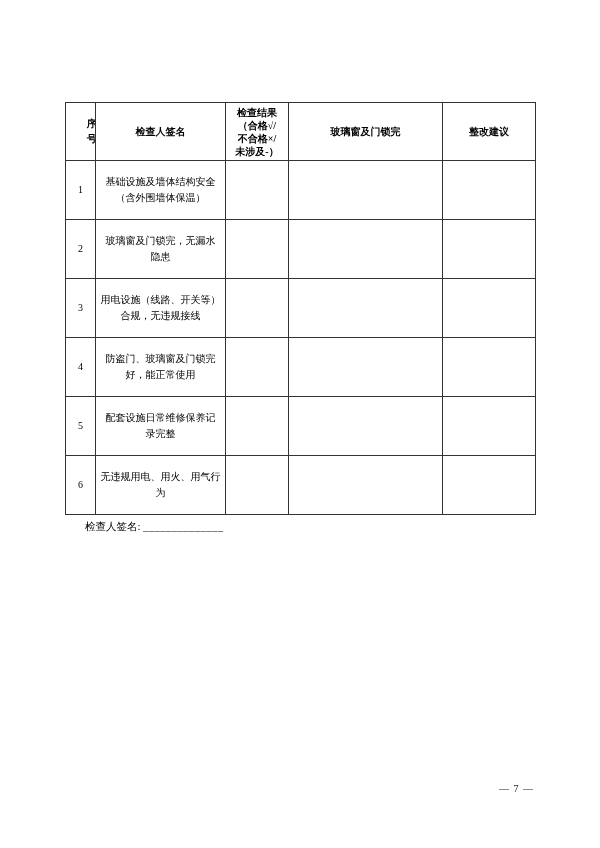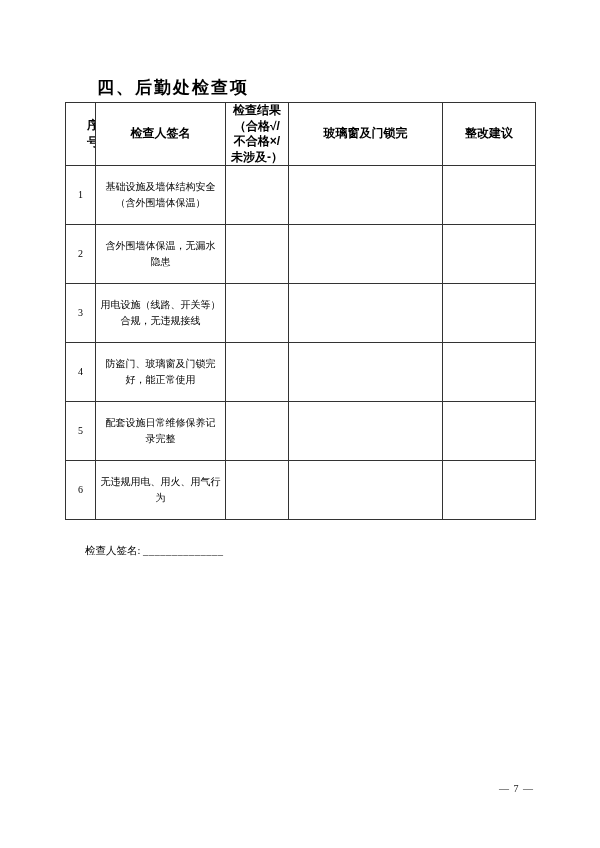--- a/index.html
+++ b/index.html
@@ -33,23 +33,23 @@
   }
   table.checklist th, table.checklist td {
     border: 1px solid #333;
     text-align: center;
     vertical-align: middle;
     overflow: hidden;
   }
   table.checklist thead tr { height: 58px; }
   table.checklist tbody tr { height: 59px; }
   table.checklist th {
-    font-family: Liberation Sans, sans-serif;
+    font-family: Liberation Serif, serif;
     font-weight: bold;
-    font-size: 12px;
+    font-size: 10px;
     line-height: 1.3;
   }
   th.th-result {
     font-size: 9.5px;
     line-height: 1.18;
     white-space: pre-line;
   }
   .stack {
     display: inline-block;
     width: 1.15em;
@@ -66,39 +66,37 @@
     white-space: pre-line;
     padding: 2px;
     margin-left: 12px;
   }
   .footer-line {
     position: absolute;
     top: 520px;
     font-size: 10.5px;
     color: #000;
     white-space: nowrap;
-    margin-top: 24px;
   }
   .signature { left: 85px; }
   .date { left: 355px; letter-spacing: 0.5px; }
   .sig-line { letter-spacing: 0.5px; }
   .pagenum {
     position: absolute; left: 499px; top: 783px;
     font-size: 10px;
     color: #222;
     letter-spacing: 1px;
     white-space: nowrap;
   }
 </style>
 </head>
 <body>
 
 <div class="page">
 
-  <div class="title">四、后勤处检查项</div>
 
   <table class="checklist">
     <colgroup>
       <col style="width:30px">
       <col style="width:130px">
       <col style="width:63px">
       <col style="width:154px">
       <col style="width:93px">
     </colgroup>
     <thead>
@@ -117,21 +115,21 @@
       <tr>
         <td class="cell-index">1</td>
         <td class="cell-content">基础设施及墙体结构安全
 （含外围墙体保温）</td>
         <td class="cell-result"></td>
         <td class="cell-problem"></td>
         <td class="cell-suggestion"></td>
       </tr>
       <tr>
         <td class="cell-index">2</td>
-        <td class="cell-content">含外围墙体保温，无漏水
+        <td class="cell-content">玻璃窗及门锁完，无漏水
 隐患</td>
         <td class="cell-result"></td>
         <td class="cell-problem"></td>
         <td class="cell-suggestion"></td>
       </tr>
       <tr>
         <td class="cell-index">3</td>
         <td class="cell-content">用电设施（线路、开关等）
 合规，无违规接线</td>
         <td class="cell-result"></td>

